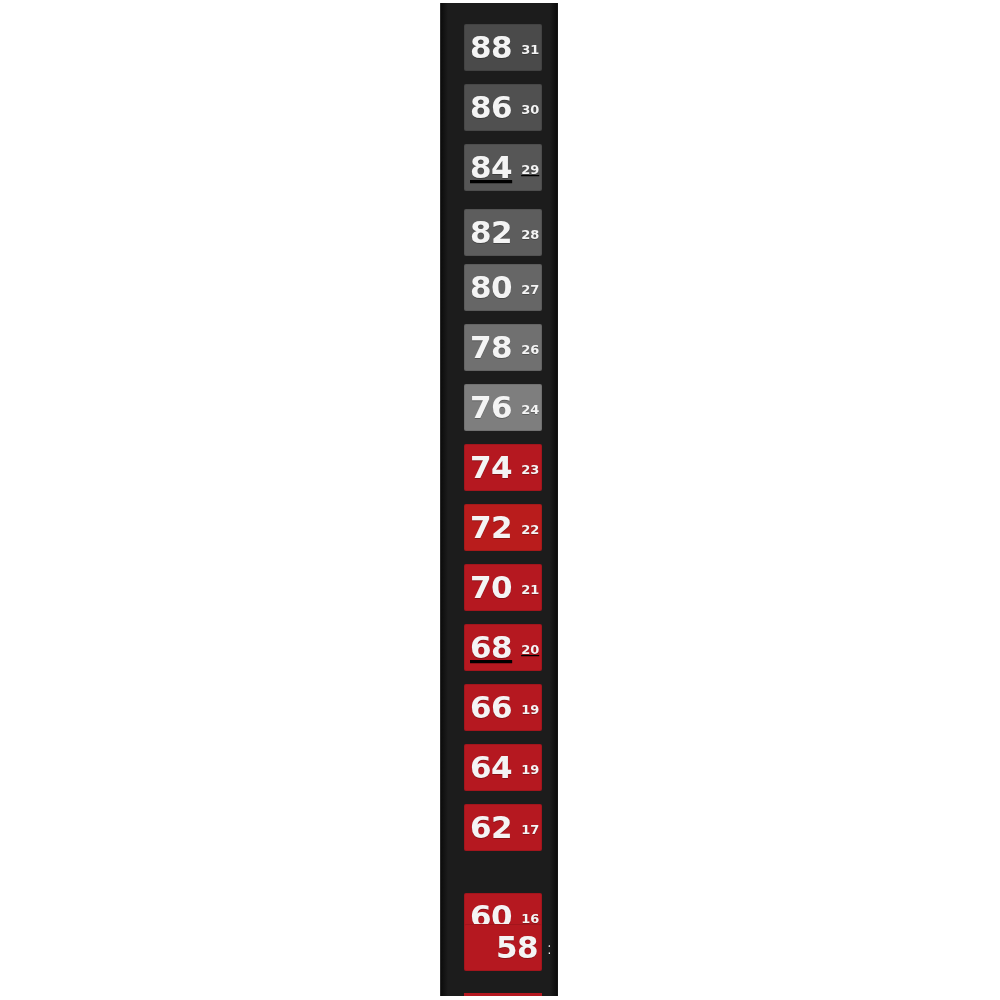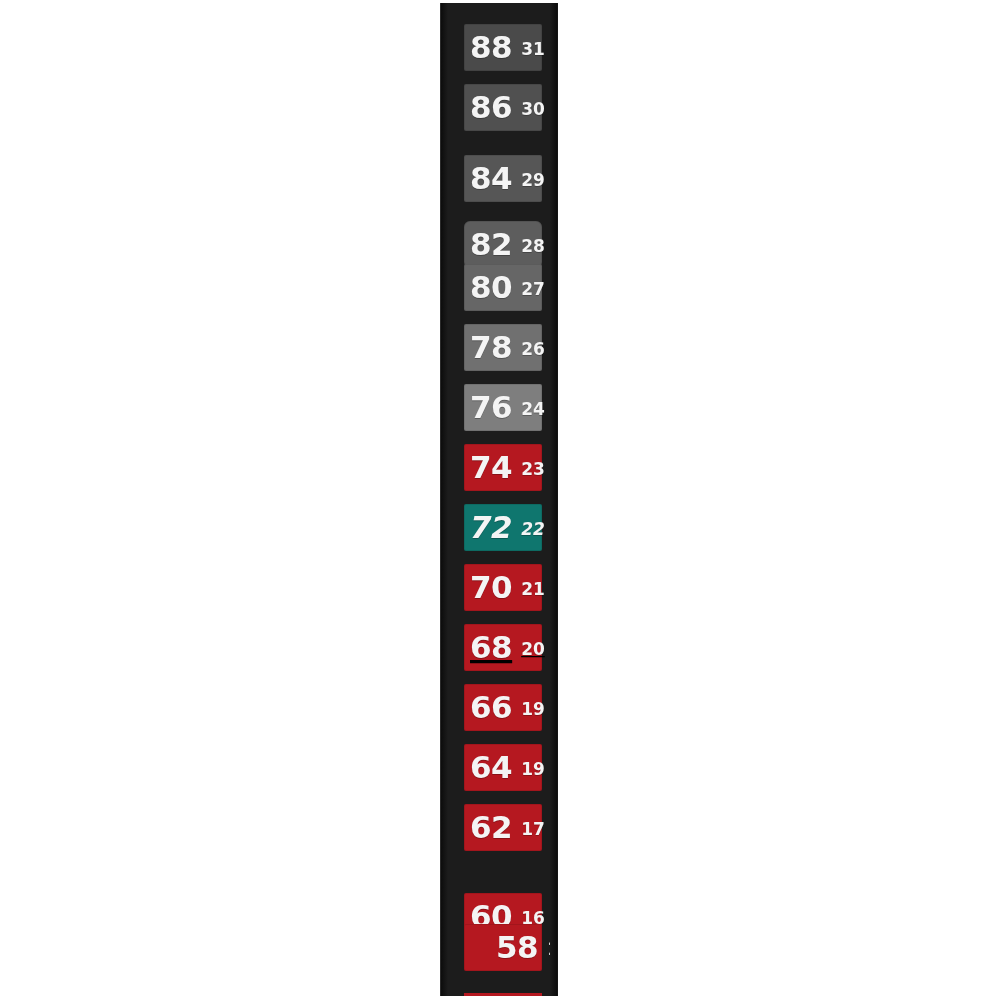--- a/index.html
+++ b/index.html
@@ -80,21 +80,21 @@
     font-size: 31px;
     line-height: 1;
     letter-spacing: -0.5px;
     font-family: "DejaVu Sans", "Liberation Sans", sans-serif;
     text-shadow: 0 1px 0 rgba(0,0,0,0.25);
   }
 
   .cell .c-val {
     color: #f4f4f4;
     font-weight: bold;
-    font-size: 17px;
+    font-size: 13px;
     line-height: 1;
     margin-left: 9px;
     margin-top: 4px;
     font-family: "DejaVu Sans", "Liberation Sans", sans-serif;
     text-shadow: 0 1px 0 rgba(0,0,0,0.25);
   }
 
   
   #bottom-sliver {
     position: absolute;
@@ -114,45 +114,45 @@
 
     <div id="cells">
         <div class="cell" style="top: 21px; height: 47px; background: rgb(74, 74, 74);">
           <span class="f-val">88</span>
           <span class="c-val">31</span>
         </div>
         <div class="cell" style="top: 81px; height: 47px; background: rgb(80, 80, 80);">
           <span class="f-val">86</span>
           <span class="c-val">30</span>
         </div>
-        <div class="cell" style="top: 152px; height: 47px; background: rgb(86, 86, 86);">
+        <div class="cell" style="top: 141px; height: 47px; background: rgb(86, 86, 86); text-decoration: underline;">
           <span class="f-val">84</span>
           <span class="c-val">29</span>
         </div>
-        <div class="cell" style="top: 218px; height: 47px; background: rgb(93, 93, 93); border-radius: 6px;">
+        <div class="cell" style="top: 206px; height: 47px; background: rgb(93, 93, 93);">
           <span class="f-val">82</span>
           <span class="c-val">28</span>
         </div>
         <div class="cell" style="top: 261px; height: 47px; background: rgb(102, 102, 102);">
           <span class="f-val">80</span>
           <span class="c-val">27</span>
         </div>
         <div class="cell" style="top: 321px; height: 47px; background: rgb(112, 112, 112);">
           <span class="f-val">78</span>
           <span class="c-val">26</span>
         </div>
         <div class="cell" style="top: 381px; height: 47px; background: rgb(126, 126, 126);">
           <span class="f-val">76</span>
           <span class="c-val">24</span>
         </div>
         <div class="cell" style="top: 441px; height: 47px; background: rgb(181, 24, 32);">
           <span class="f-val">74</span>
           <span class="c-val">23</span>
         </div>
-        <div class="cell" style="top: 501px; height: 47px; background: #0f766e; font-style: italic;">
+        <div class="cell" style="top: 501px; height: 47px; background: #b91c1c;">
           <span class="f-val">72</span>
           <span class="c-val">22</span>
         </div>
         <div class="cell" style="top: 561px; height: 47px; background: rgb(181, 24, 32);">
           <span class="f-val">70</span>
           <span class="c-val">21</span>
         </div>
         <div class="cell" style="top: 621px; height: 47px; background: rgb(181, 24, 32); text-decoration: underline;">
           <span class="f-val">68</span>
           <span class="c-val">20</span>

